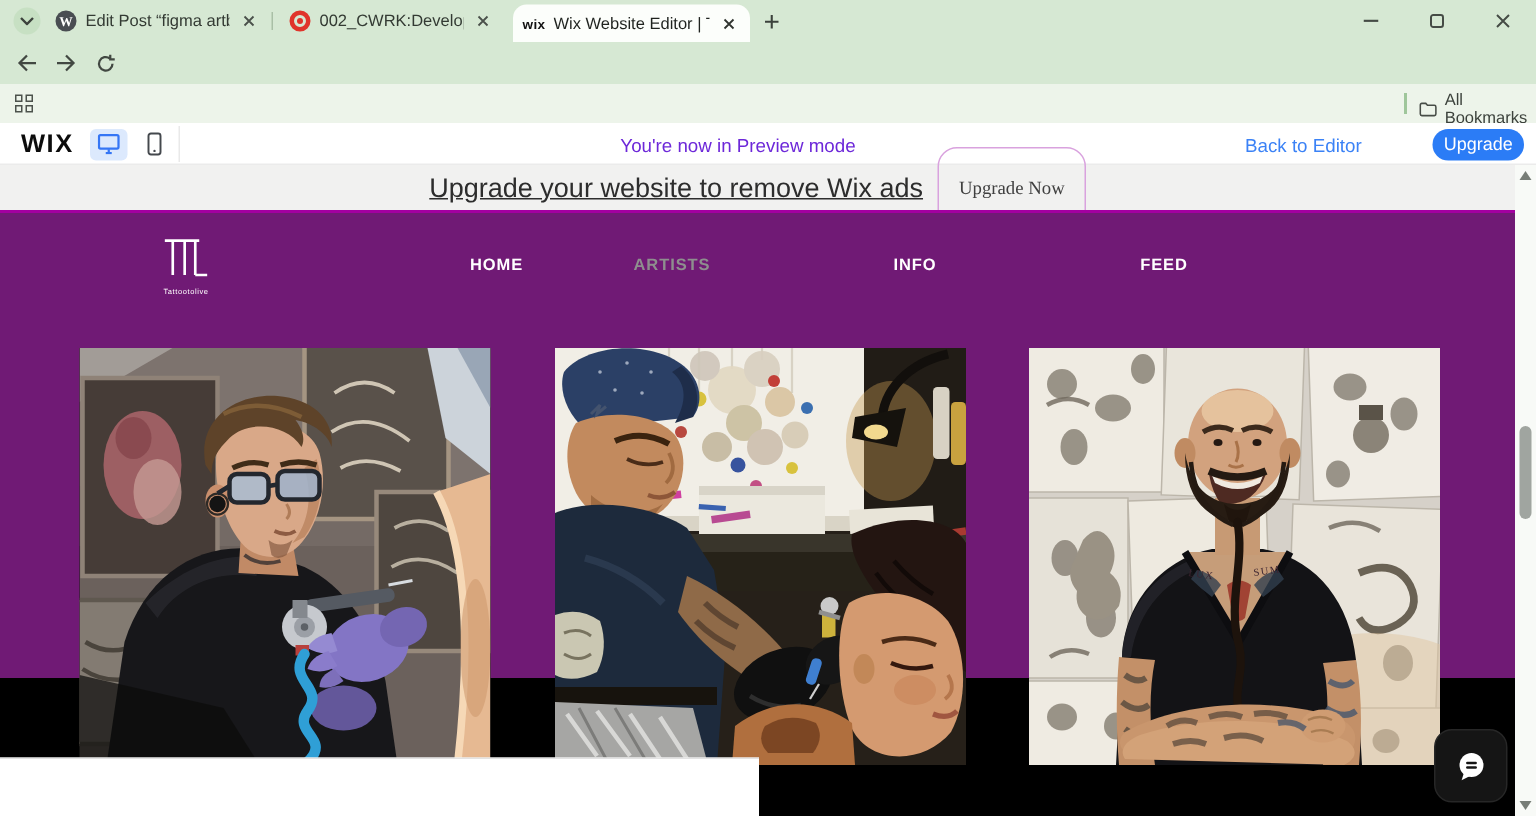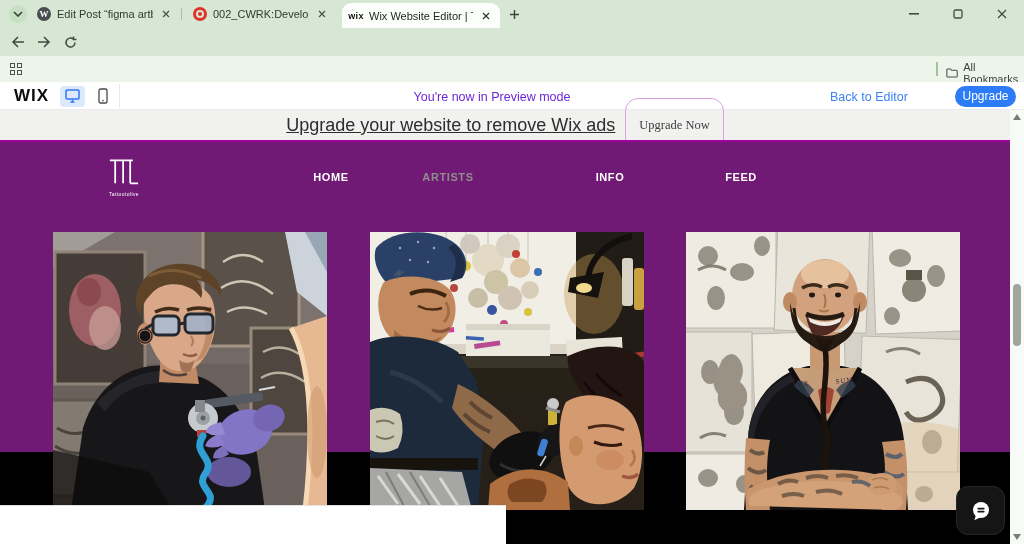--- a/index.html
+++ b/index.html
@@ -256,21 +256,21 @@
     <div class="site-logo">
       <svg width="36" height="30" viewBox="0 0 40 34">
         <path d="M4 5h26M10 5v26M19 5v26M27 5v26M27 31h9" stroke="#fff" stroke-width="2" fill="none"></path>
       </svg>
       <span class="brand">Tattootolive</span>
     </div>
 
     <span class="sitenav" style="left:331px;">HOME</span>
     <span class="sitenav dim" style="left:448px;">ARTISTS</span>
     <span class="sitenav" style="left:610px;">INFO</span>
-    <span class="sitenav" style="left:741px;">FEED</span>
+    <span class="sitenav" style="left:776px;">FEED</span>
 
     <div class="photo p1" aria-label="Tattoo artist with glasses and purple gloves tattooing a client's arm in a studio with framed art">
       <svg width="274" height="278" viewBox="0 0 274 278">
         <rect width="274" height="278" fill="#6b615c"></rect>
         <rect width="274" height="92" fill="#7d736e"></rect>
         <rect y="92" width="274" height="40" fill="#746a65"></rect>
         <polygon points="0,0 62,0 0,36" fill="#b7b2ad" opacity=".65"></polygon>
         <rect x="2" y="20" width="90" height="132" fill="#463c37" stroke="#8f8277" stroke-width="3"></rect>
         <ellipse cx="42" cy="78" rx="26" ry="36" fill="#9d5f63"></ellipse>
         <ellipse cx="52" cy="96" rx="16" ry="22" fill="#c59a93" opacity=".8"></ellipse>

